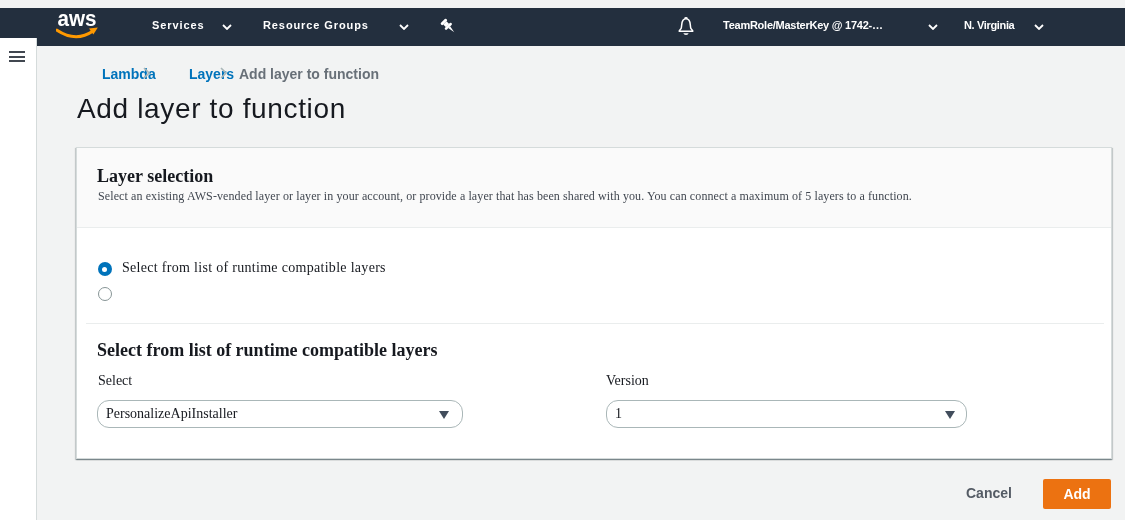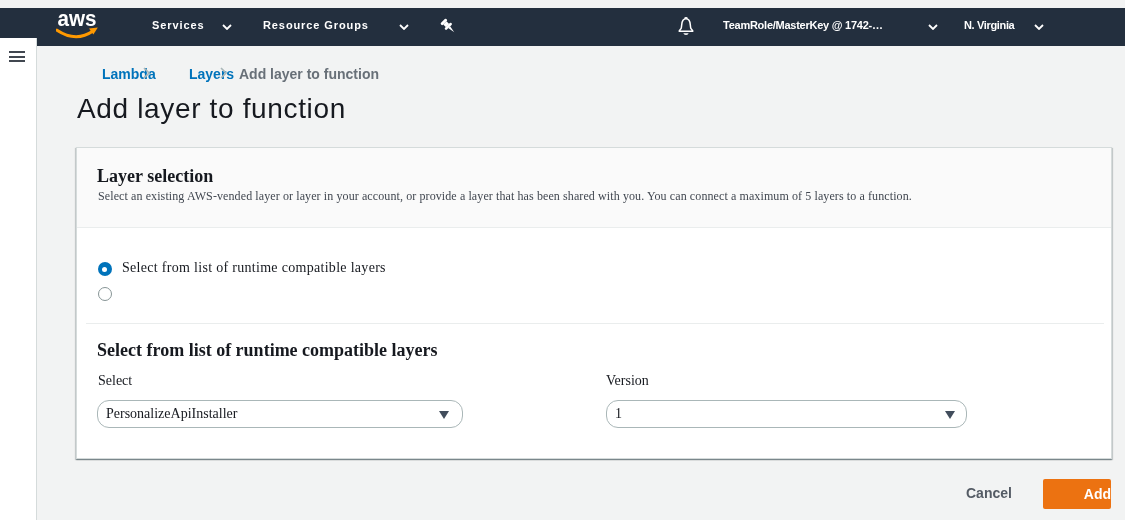--- a/index.html
+++ b/index.html
@@ -32,21 +32,21 @@
   .rlabel { position:absolute; font-size:14px; line-height:14px; color:#16191f; white-space:nowrap; letter-spacing:0.3px; }
   #div2 { position:absolute; left:9px; top:175px; width:1018px; height:1px; background:#eaeded; }
   #sect { position:absolute; left:20px; top:193px; font-size:18px; line-height:18px; font-weight:700; color:#16191f; }
   .flabel { position:absolute; top:225.5px; font-size:14px; line-height:14px; color:#16191f; }
   .sel { position:absolute; top:252px; height:28px; background:#fff; border:1px solid #aab7b8; border-radius:12px;
     font-size:14px; line-height:26px; color:#16191f; padding-left:8px; }
   .tri { position:absolute; top:10px; width:0; height:0; border-left:5.5px solid transparent; border-right:5.5px solid transparent; border-top:8px solid #414d5c; }
   
   #cancel { position:absolute; left:966px; top:486px; font-size:14px; line-height:14px; font-weight:700; color:#545b64; }
   #addbtn { position:absolute; left:1043px; top:479px; width:68px; height:30px; background:#ec7211; border-radius:2px;
-    font-size:14px; line-height:30px; font-weight:700; color:#ffffff; text-align:right; }
+    font-size:14px; line-height:30px; font-weight:700; color:#ffffff; text-align:center; }
 </style>
 </head>
 <body>
 
 <div id="nav">
   <svg class="abs" style="left:56px;top:4px" width="44" height="30" viewBox="0 0 44 30">
     <text x="1.5" y="13.8" font-size="22" font-weight="700" fill="#ffffff" font-family="Liberation Sans" textLength="39" lengthAdjust="spacingAndGlyphs">aws</text>
     <path d="M1,18.2 Q20,30.8 37,19" fill="none" stroke="#ff9900" stroke-width="3" stroke-linecap="round"></path>
     <path d="M41.8,15.6 L33,16.4 L37.4,22.4 Z" fill="#ff9900"></path>
   </svg>

